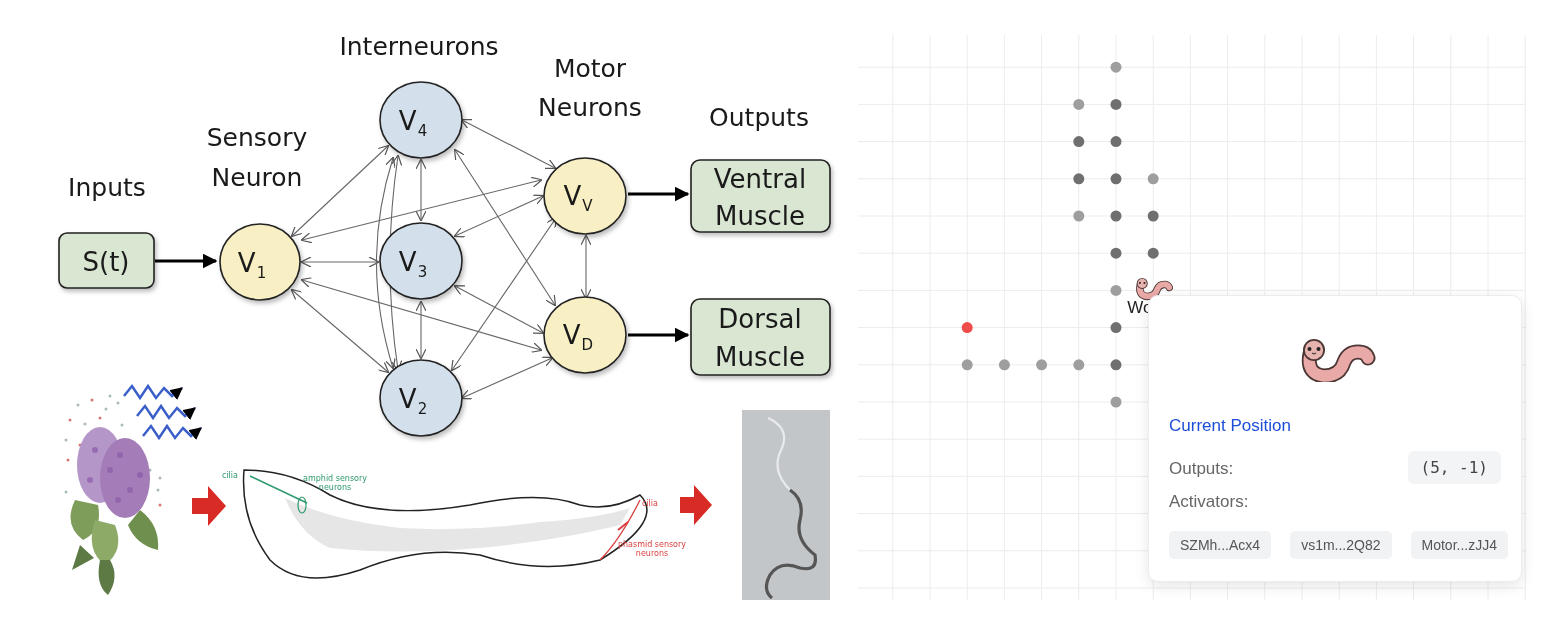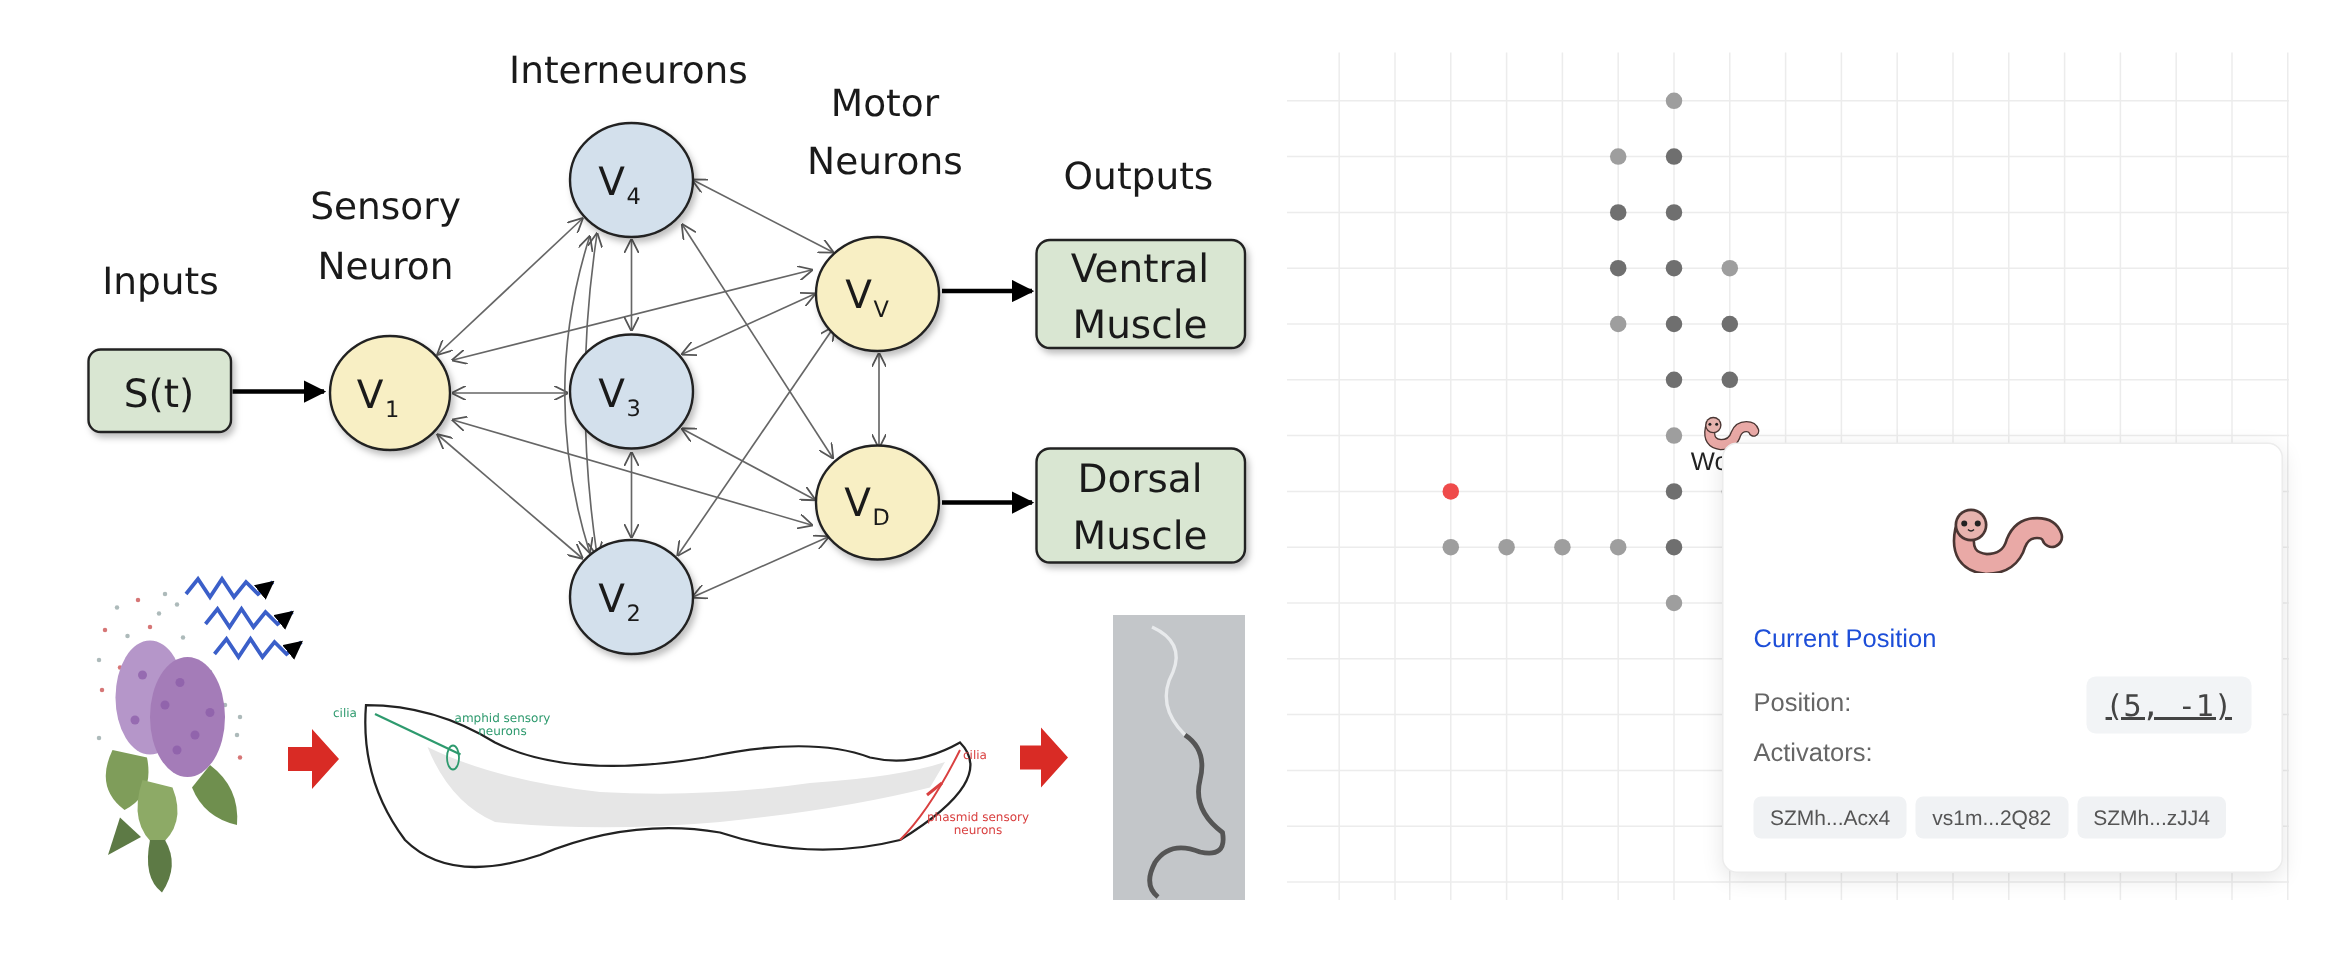--- a/index.html
+++ b/index.html
@@ -10,22 +10,22 @@
   .node-lbl { font-family:"DejaVu Sans", sans-serif; font-size:26px; fill:#1a1a1a; }
   .sub { font-size:15px; }
   #right { position:absolute; left:856px; top:0; width:708px; height:640px; }
   #grid-svg { position:absolute; left:0; top:0; }
   .worm-label { position:absolute; font-family:"Liberation Sans", sans-serif; font-size:17px; color:#222; }
   #card { position:absolute; left:292px; top:295px; width:374px; height:287px; background:#fff; border:1px solid #ececec;
           border-radius:10px; box-shadow:0 4px 14px rgba(0,0,0,0.10); box-sizing:border-box; }
   #card .title { position:absolute; left:20px; top:120px; font-family:"Liberation Sans", sans-serif; font-size:17px; color:#1d4ed8; }
   #card .row-label { position:absolute; left:20px; font-family:"Liberation Sans", sans-serif; font-size:17px; color:#666; }
   #card .pos-val { position:absolute; right:20px; top:155px; background:#f2f4f6; border-radius:6px; padding:7px 13px;
-                   font-family:"DejaVu Sans Mono", monospace; font-size:20px; color:#444;text-decoration:underline; }
-  #card .chips { position:absolute; left:20px; top:235px; display:flex; gap:6px; }
+                   font-family:"DejaVu Sans Mono", monospace; font-size:16px; color:#444; }
+  #card .chips { position:absolute; left:20px; top:235px; display:flex; gap:19px; }
   #card .chip { background:#f0f2f4; border-radius:5px; padding:6px 11px; font-family:"Liberation Sans", sans-serif; font-size:14px; color:#555; }
 </style>
 </head>
 <body>
 
 <div id="left">
 <svg width="850" height="640" viewBox="0 0 850 640">
   <defs>
     <marker id="ah" viewBox="0 0 10 10" refX="9" refY="5" markerWidth="9" markerHeight="9" orient="auto-start-reverse">
       <path d="M0,0 L10,5 L0,10" fill="none" stroke="#555" stroke-width="1.2"></path>
@@ -277,22 +277,22 @@
     <svg width="80" height="50" viewBox="0 0 80 50" style="position:absolute;left:147px;top:36px">
       <path d="M14,22 Q10,42 28,44 Q44,44 48,30 Q52,20 62,20 Q70,20 72,26" stroke="#4a3633" stroke-width="15" fill="none" stroke-linecap="round"></path>
       <path d="M14,22 Q10,42 28,44 Q44,44 48,30 Q52,20 62,20 Q70,20 72,26" stroke="#e9a9a6" stroke-width="11.5" fill="none" stroke-linecap="round"></path>
       <circle cx="18" cy="18" r="11" fill="#4a3633"></circle>
       <circle cx="18" cy="18" r="9.2" fill="#e7b3ae"></circle>
       <circle cx="13.5" cy="17" r="2" fill="#222"></circle>
       <circle cx="22.5" cy="17" r="2" fill="#222"></circle>
       <path d="M16,21 q2,2 4,0" stroke="#222" stroke-width="1" fill="none"></path>
     </svg>
     <div class="title">Current Position</div>
-    <div class="row-label" style="top:163px">Position:</div>
+    <div class="row-label" style="top:163px">Outputs:</div>
     <div class="pos-val">(5, -1)</div>
     <div class="row-label" style="top:196px">Activators:</div>
     <div class="chips">
       <span class="chip">SZMh...Acx4</span>
       <span class="chip">vs1m...2Q82</span>
-      <span class="chip">SZMh...zJJ4</span>
+      <span class="chip">Motor...zJJ4</span>
     </div>
   </div>
 </div>
 
 </body></html>

